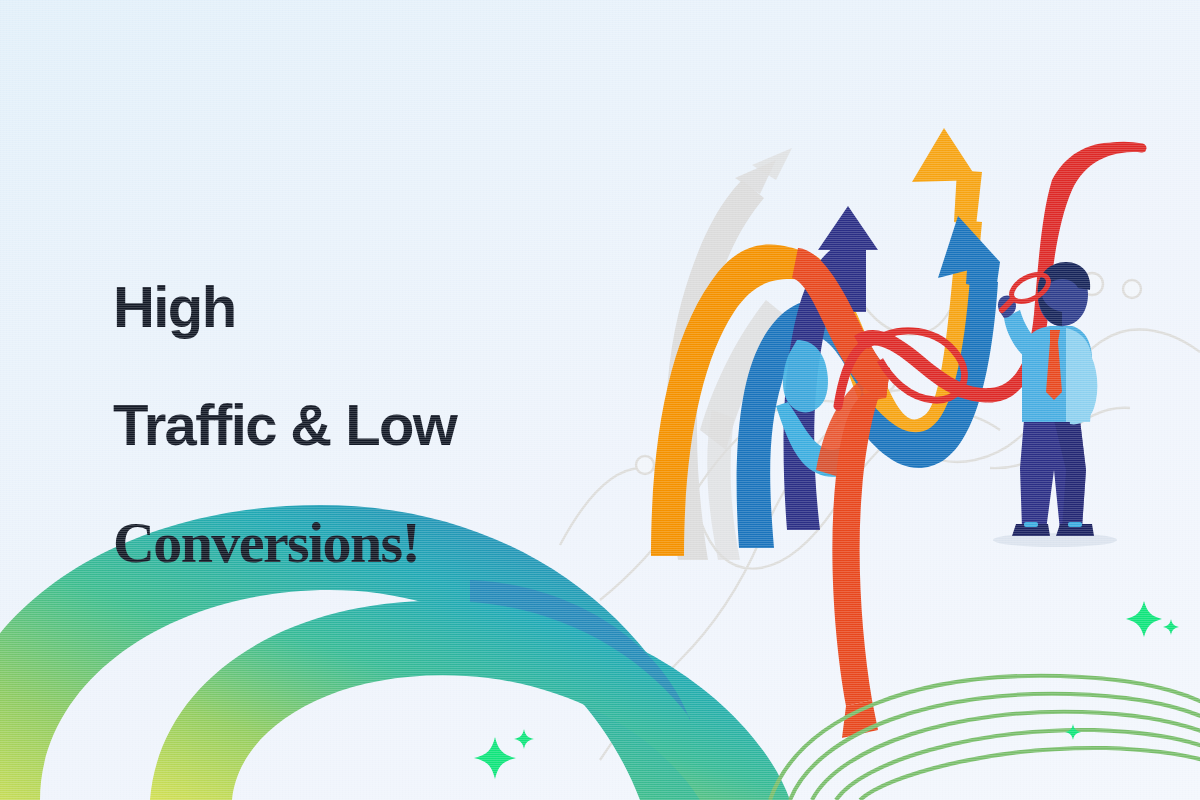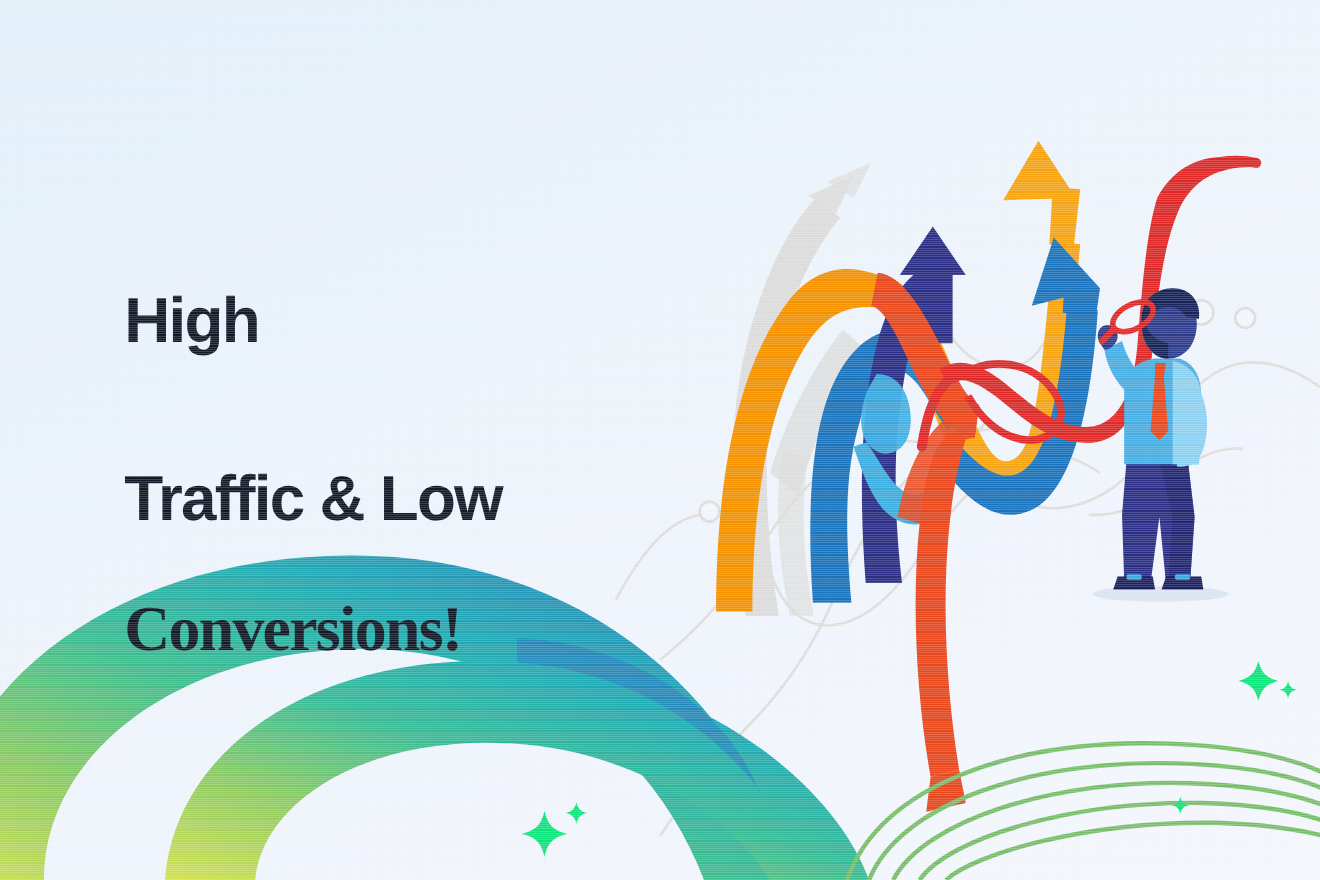--- a/index.html
+++ b/index.html
@@ -12,32 +12,32 @@
   #banner{
     position:relative;width:1200px;height:800px;overflow:hidden;
     background:linear-gradient(155deg,#e2f0fa 0%,#e9f2fb 28%,#eff4fc 58%,#f3f7fd 100%);
   }
   
   .layer{position:absolute;left:0;top:0;width:1200px;height:800px;}
   .layer svg{display:block;width:1200px;height:800px;}
 
   
   #headline{
-    position:absolute;left:113px;top:203px;
+    position:absolute;left:113px;top:218px;
     width:520px;
     color:#141a27;
     font-weight:bold;
     font-size:58px;
     line-height:59px;
     letter-spacing:-1.6px;
     white-space:pre-line;
     z-index:40;
   }
   #headline .l1{display:block;}
-  #headline .l2{display:block;margin-top:44px;}
+  #headline .l2{display:block;}
   #headline .l3{display:block;font-family:Liberation Serif, serif;}
 
   
   #grain{
     position:absolute;inset:0;z-index:60;pointer-events:none;
     opacity:.5;
     background-image:
       repeating-linear-gradient(0deg,rgba(255,255,255,.35) 0 1px,rgba(0,0,0,0) 1px 2px),
       repeating-linear-gradient(90deg,rgba(0,0,0,.018) 0 1px,rgba(0,0,0,0) 1px 3px);
   }

